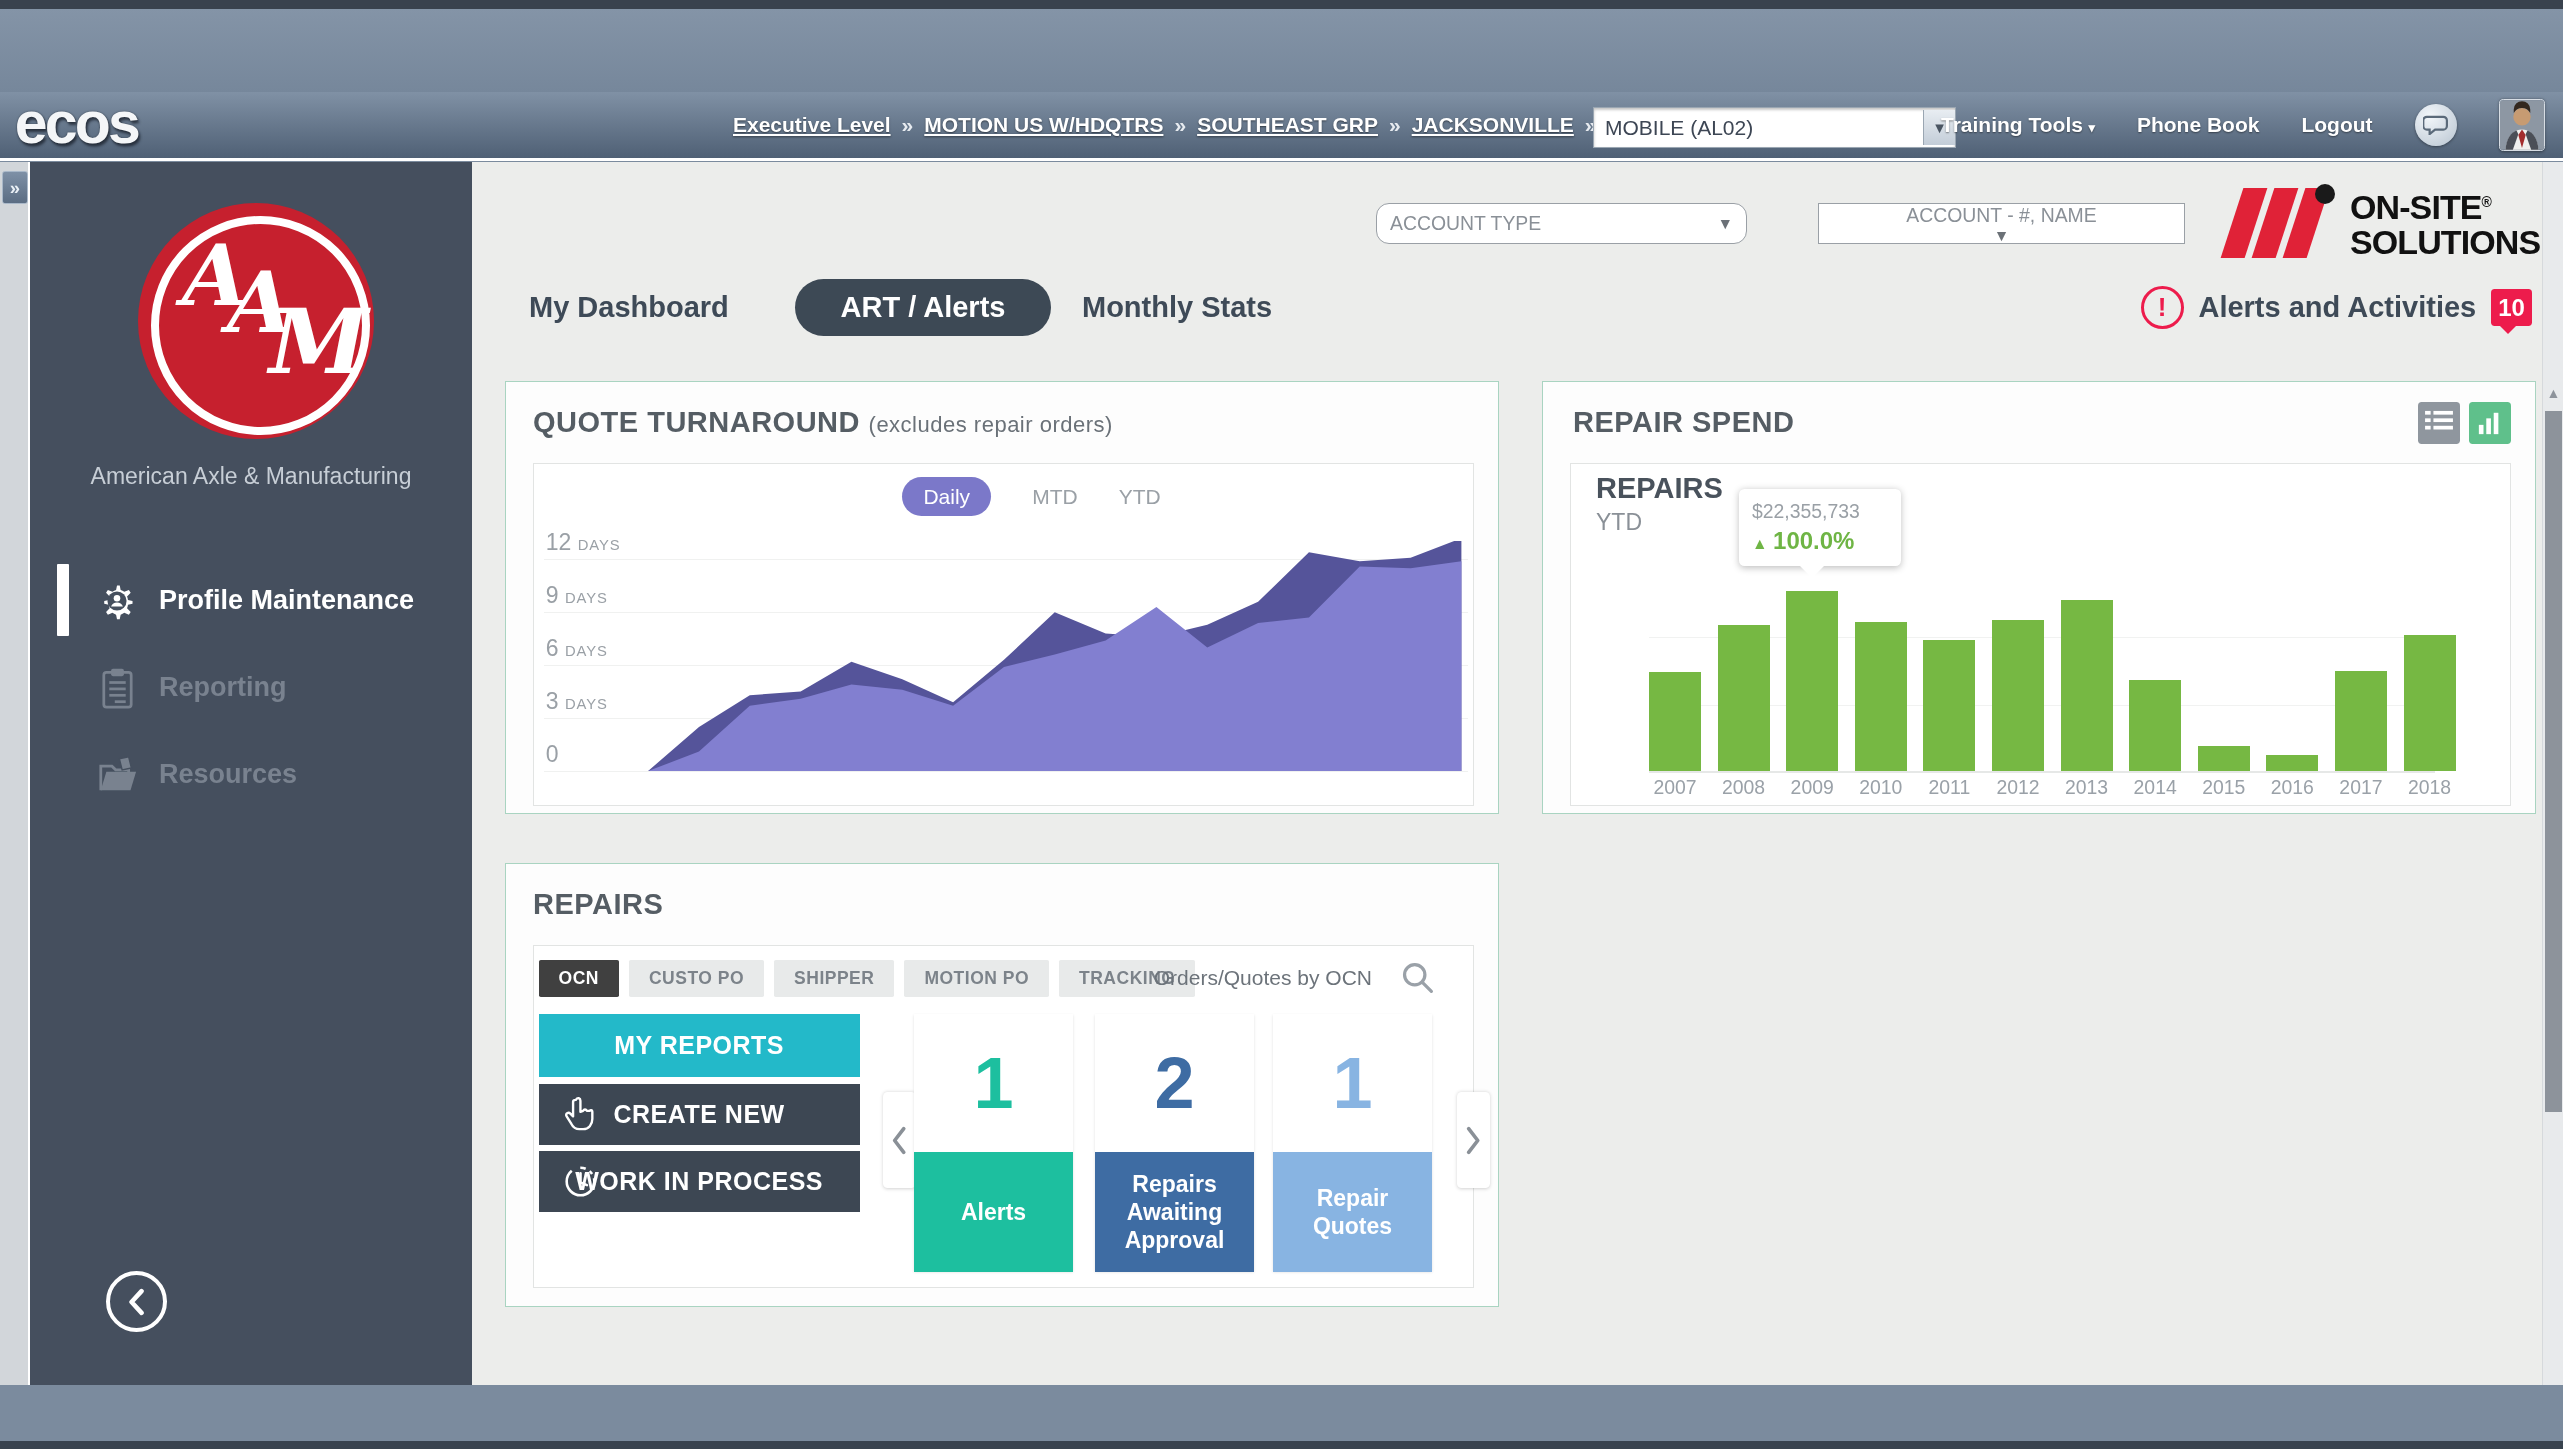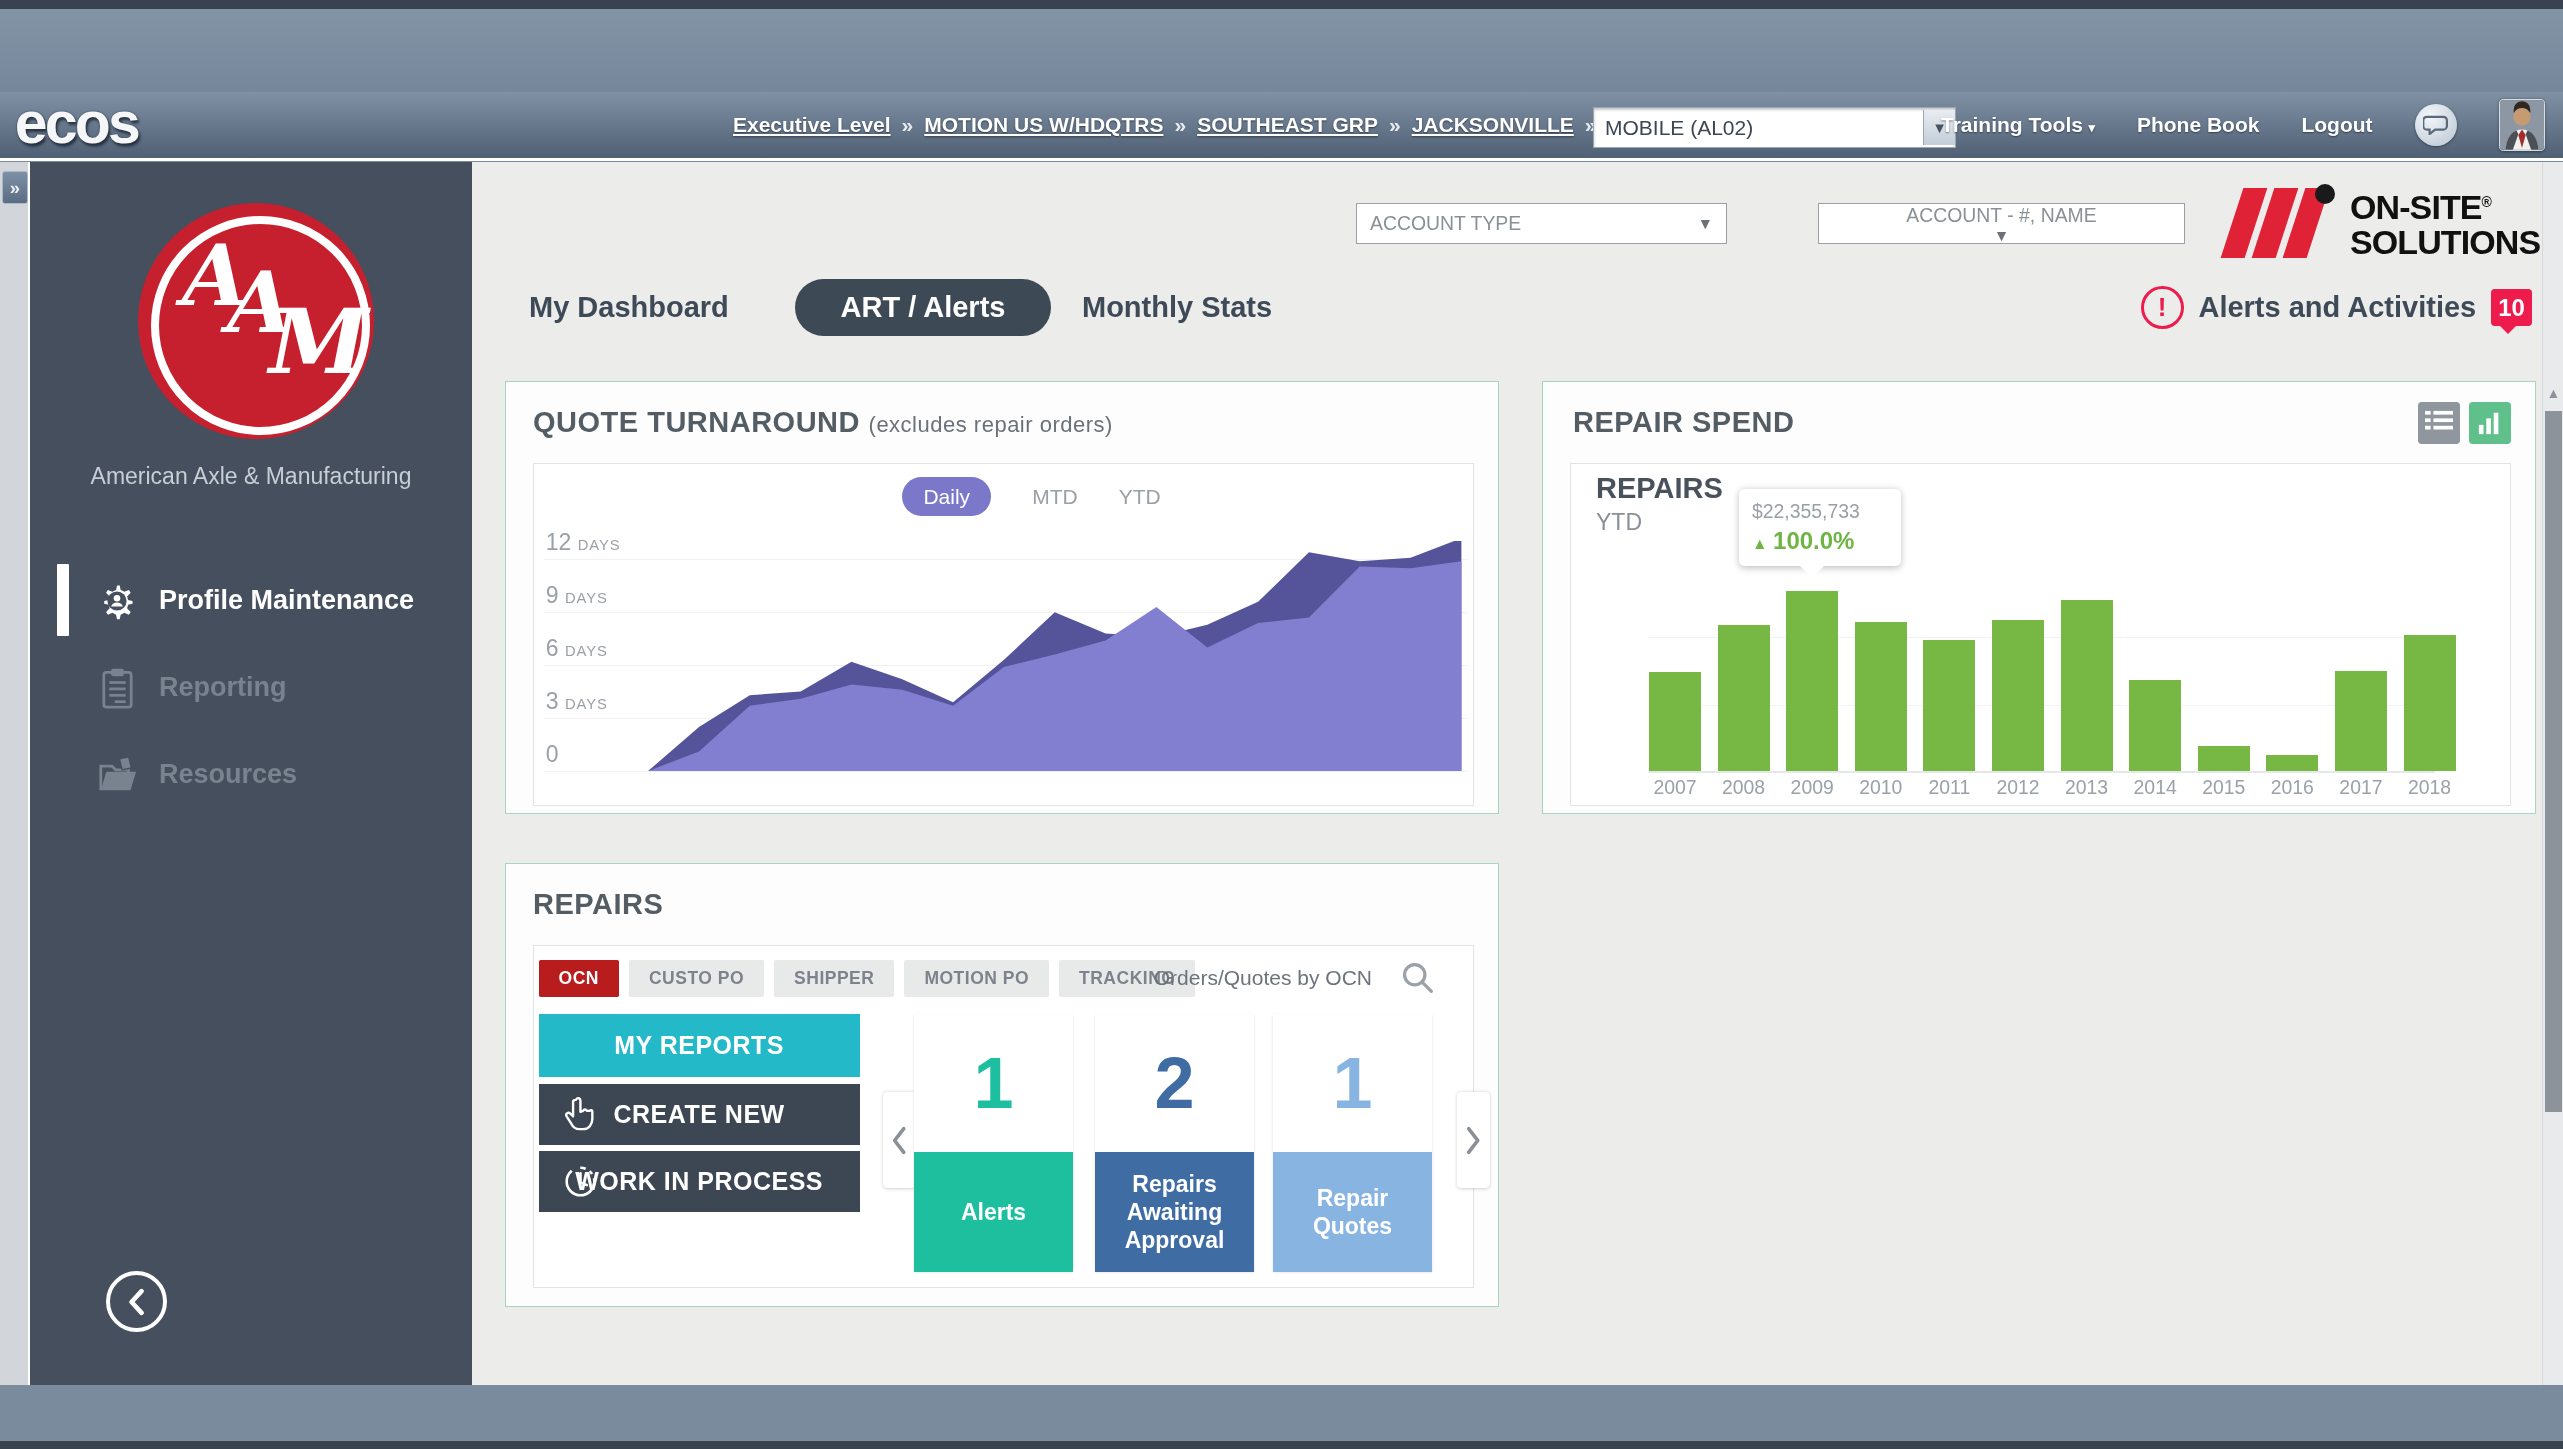--- a/index.html
+++ b/index.html
@@ -43,21 +43,21 @@
   .menu{left:0;top:395px;width:442px;}
   .menu-item{position:relative;height:87px;display:flex;align-items:center;cursor:pointer;padding-left:46px;}
   .menu-ind{position:absolute;left:27px;top:7.4px;width:12px;height:72px;background:#fff;border-radius:0.9px;}
   .menu-ico{position:absolute;left:66px;width:42px;height:42px;display:flex;align-items:center;justify-content:center;}
   .menu-label{position:absolute;left:129px;font-size:27px;font-weight:700;color:#79828f;}
   .menu-item.active .menu-label{color:#fff;}
   .collapse-btn{left:76px;top:1109px;width:53px;height:53px;border-radius:50%;border:4.6px solid #fff;display:flex;align-items:center;justify-content:center;cursor:pointer;}
 
   
   .acct-select{top:41px;height:39px;background:#fff;border:1.8px solid #9aa0a6;display:flex;align-items:center;justify-content:space-between;padding:0 13px;color:#8a9097;font-size:19.4px;cursor:pointer;}
-  .acct-type{left:884px;width:343px;}
+  .acct-type{left:904px;width:343px;border-radius:13px;}
   .acct-name{left:1346px;width:339px;flex-direction:column;}
   .dd-arrow{color:#6b7177;font-size:15.7px;}
   .onsite{left:1754px;top:20px;width:341px;height:81px;display:flex;align-items:center;gap:13px;}
   .mi-mark{position:relative;width:111px;height:81px;}
   .mi-bar{position:absolute;top:5.5px;width:24px;height:70px;background:#e02237;transform:skewX(-18deg);}
   .mi-dot{position:absolute;width:20px;height:20px;border-radius:50%;background:#1a1a1a;right:1.8px;top:1.8px;}
   .onsite-text{line-height:35px;color:#111;font-weight:800;font-size:34px;letter-spacing:-0.9px;font-family:"Liberation Sans",sans-serif;}
   .onsite-text sup{font-size:14px;}
 
   
@@ -105,21 +105,21 @@
   .bar-label{position:absolute;top:185px;width:100%;text-align:center;font-size:19.4px;color:#9aa1a8;}
   .tooltip{position:absolute;left:196px;top:107px;width:149px;height:77px;background:#fff;border-radius:5.5px;box-shadow:0 1.8px 7.4px rgba(0,0,0,.25);display:flex;flex-direction:column;justify-content:center;padding-left:13px;}
   .tooltip:after{content:"";position:absolute;left:61px;top:100%;border:12px solid transparent;border-top-color:#fff;}
   .tt-val{font-size:19.4px;color:#9aa0a6;}
   .tt-chg{font-size:24px;font-weight:700;color:#6fb545;margin-top:3.7px;}
   .tt-chg .tri{font-size:15.7px;margin-right:5.5px;}
 
   
   .rtab-row{position:absolute;left:4.6px;top:14px;display:flex;gap:10px;}
   .rtab{height:37px;padding:0 20px;display:flex;align-items:center;font-size:17.5px;font-weight:700;letter-spacing:0.5px;background:#e8eaea;color:#7c838a;border-radius:1.8px;cursor:pointer;}
-  .rtab.active{background:#b91c1c;color:#fff;}
+  .rtab.active{background:#404040;color:#fff;}
   .search-label{position:absolute;right:101px;top:20px;font-size:21px;color:#6c737a;}
   .search-ico{position:absolute;right:37px;top:13px;cursor:pointer;}
   .rbtn{position:absolute;left:4.6px;width:321px;display:flex;align-items:center;justify-content:center;color:#fff;font-weight:700;font-size:25px;letter-spacing:0.5px;cursor:pointer;}
   .rbtn-reports{top:68px;height:63px;background:#23b9c9;}
   .rbtn-dark{background:#3d4753;}
   .rbtn-create{top:138px;height:61px;}
   .rbtn-wip{top:205px;height:61px;}
   .rbtn .bico{position:absolute;left:24px;display:flex;align-items:center;}
   .car-chev{position:absolute;width:33px;height:96px;background:#fff;border-radius:4.6px;box-shadow:0 0.9px 3.7px rgba(0,0,0,.18);display:flex;align-items:center;justify-content:center;cursor:pointer;}
   .chev-left{left:349px;top:146px;}

